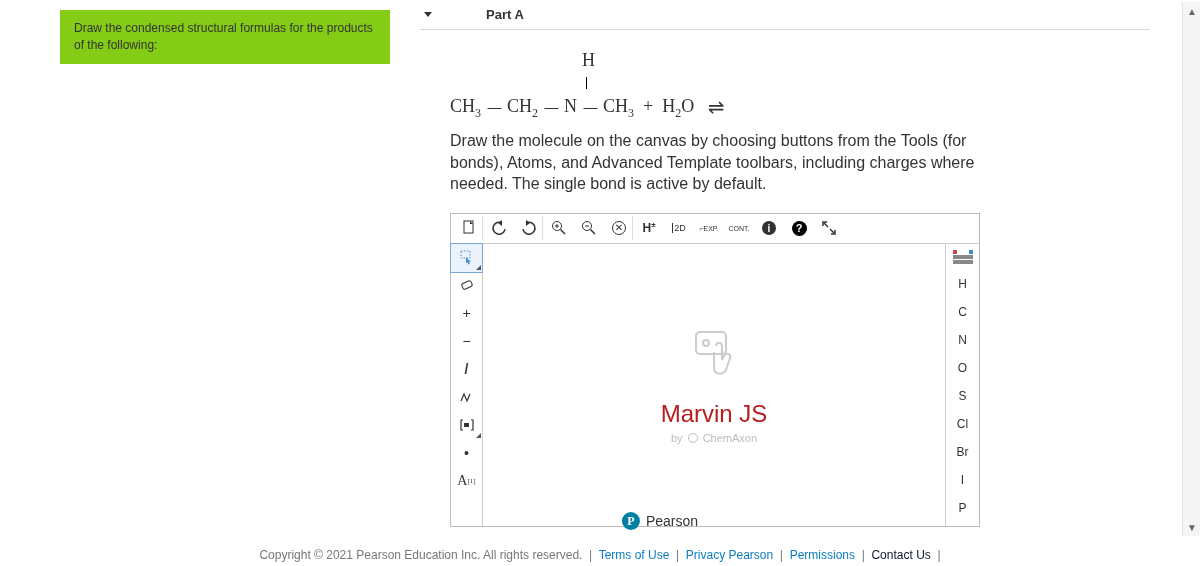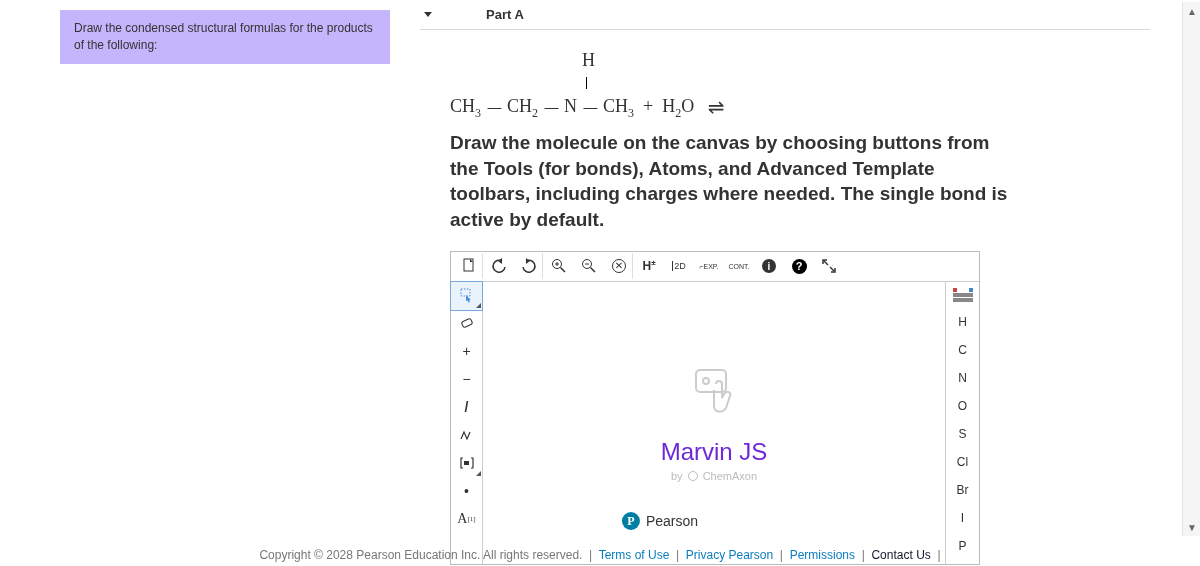--- a/index.html
+++ b/index.html
@@ -17,21 +17,21 @@
   .page {
     display: flex;
     height: 100%;
   }
   .left-col {
     width: 420px;
     padding: 10px 30px 0 60px;
     position: relative;
   }
   .question-box {
-    background: #c4b5fd;
+    background: #84cc16;
     padding: 10px 14px;
     font-size: 12px;
     line-height: 1.4;
     color: #333;
   }
   .right-col {
     flex: 1;
     padding: 0 50px 0 0;
     position: relative;
   }
@@ -57,22 +57,22 @@
     margin: 20px 0 10px 30px;
     line-height: 1.2;
     white-space: nowrap;
   }
   .reaction .top { margin-left: 132px; }
   .reaction .bond { font-family: Arial; font-size: 14px; letter-spacing: -1px; padding: 0 2px;}
   .reaction .vert { display:inline-block; border-left:1.5px solid #000; height:12px; margin:0 0 -1px 0; }
   .reaction .arrow-eq { font-size: 20px; position: relative; top: 2px;}
   sub { font-size: 12px; }
   .instructions {
-    font-size: 19px;
-    font-weight: bold;
+    font-size: 16px;
+    font-weight: normal;
     margin: 0 0 18px 30px;
     width: 560px;
     line-height: 1.35;
   }
   .editor {
     margin-left: 30px;
     width: 530px;
     border: 1px solid #bbb;
     position: relative;
   }
@@ -128,21 +128,21 @@
     flex:1;
     display:flex; flex-direction:column;
     align-items:center; justify-content:center;
     color:#aaa;
     position:relative;
   }
   .canvas .touch-icon {
     font-size: 44px; color:#ccc; margin-bottom:8px;
   }
   .canvas .mj {
-    font-size: 24px; color:#6d28d9; font-weight: 300; font-family: Arial;
+    font-size: 24px; color:#b91c1c; font-weight: 300; font-family: Arial;
   }
   .canvas .byline { font-size: 11px; color:#bbb; margin-top:4px; }
   .pearson-bar {
     position: absolute;
     left: 55%;
     bottom: 36px;
     transform: translateX(-50%);
     display:flex; align-items:center; gap:6px;
     font-size: 14px;
   }
@@ -359,21 +359,21 @@
     <div class="scroll-down">▼</div>
   </div>
 </div>
 
 <div class="pearson-bar">
   <span class="pearson-logo">P</span>
   <span>Pearson</span>
 </div>
 
 <div class="footer">
-  <span>Copyright © 2028 Pearson Education Inc. All rights reserved.</span>
+  <span>Copyright © 2021 Pearson Education Inc. All rights reserved.</span>
   &nbsp;|&nbsp;
   <a href="#">Terms of Use</a>
   &nbsp;|&nbsp;
   <a href="#">Privacy Pearson</a>
   &nbsp;|&nbsp;
   <a href="#">Permissions</a>
   &nbsp;|&nbsp;
   <a href="#" style="color:#0f172a;">Contact Us</a>
   &nbsp;|
 </div>

